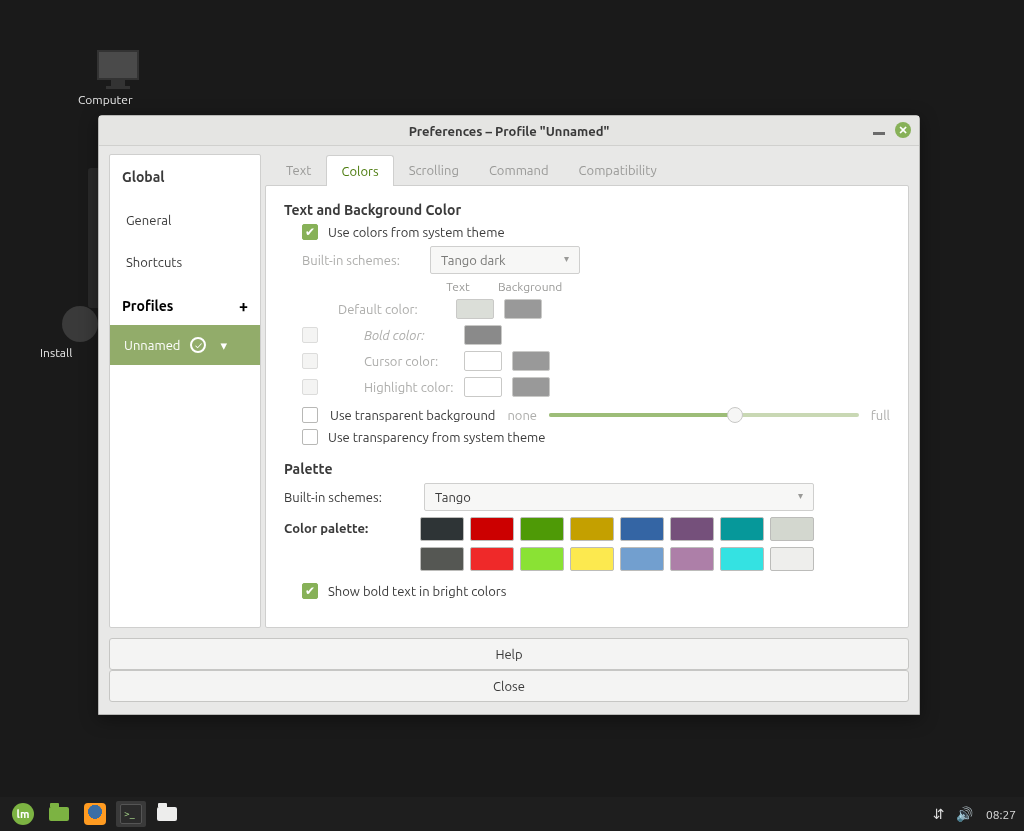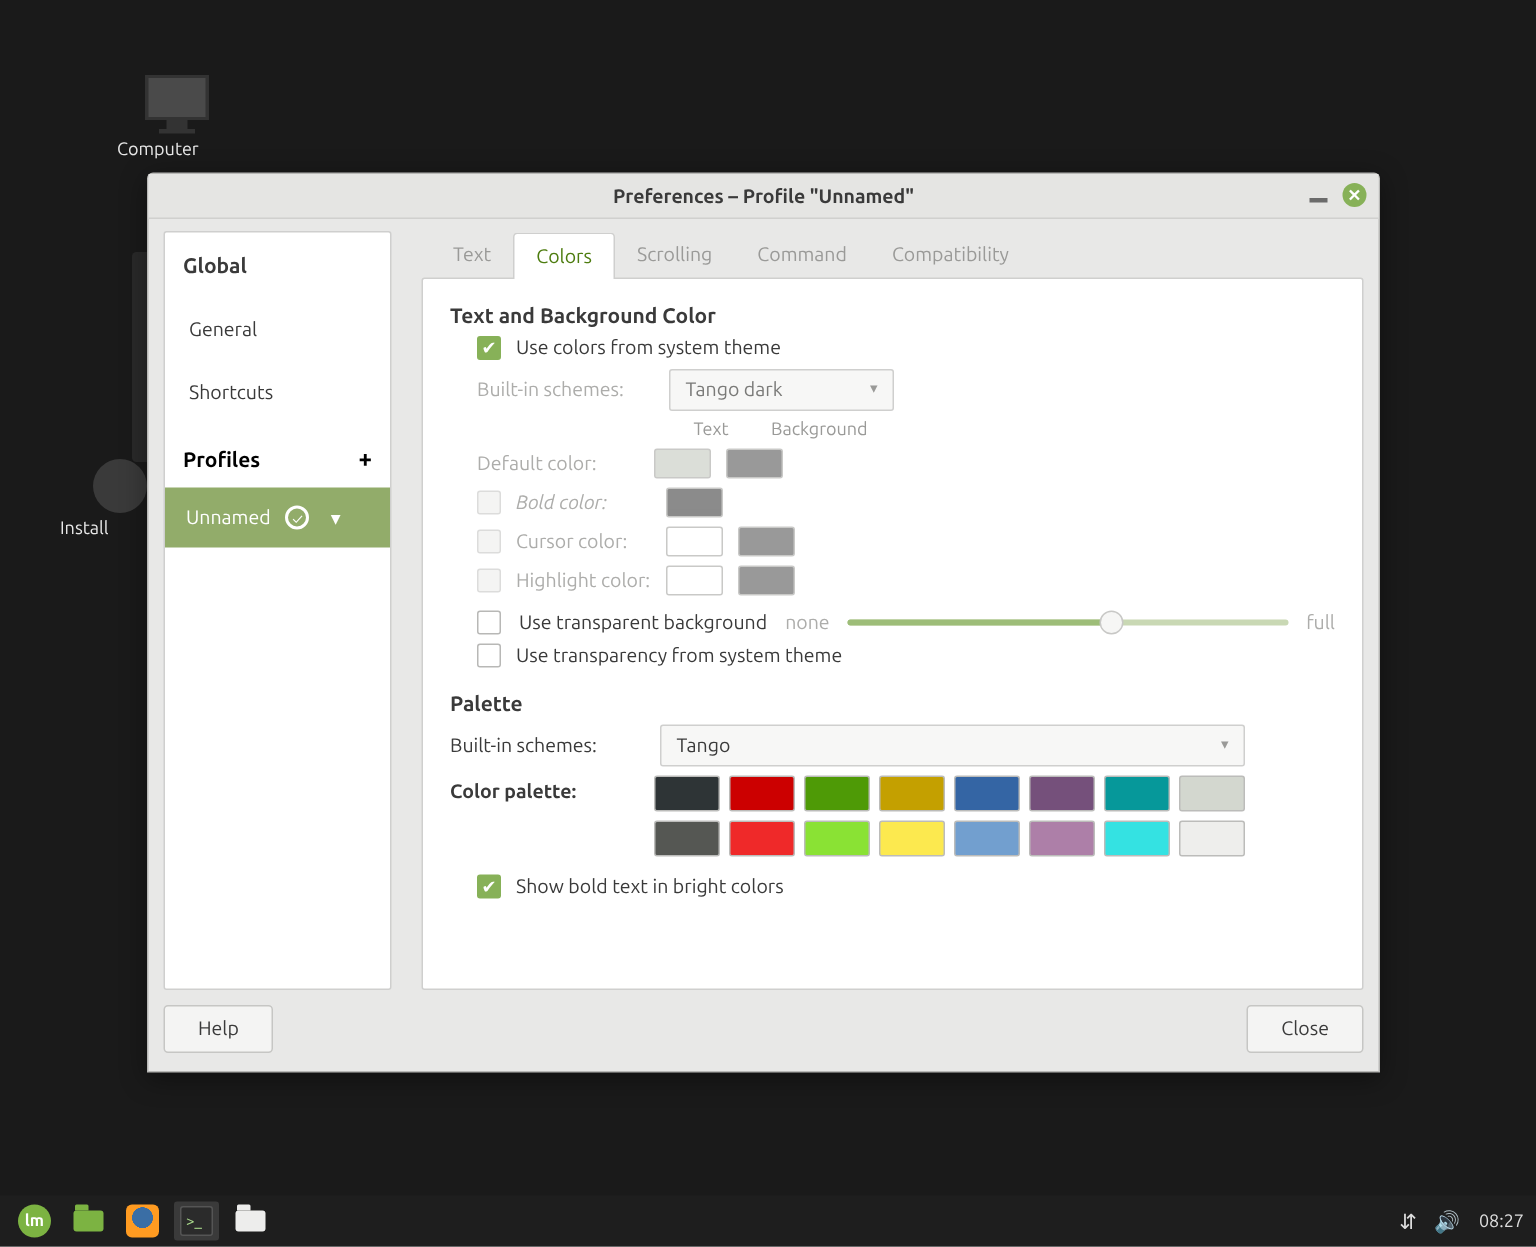--- a/index.html
+++ b/index.html
@@ -11,21 +11,21 @@
   .desktop-icon .mon::after { content:""; display:block; width:14px; height:6px; background:#333; position:absolute; bottom:-8px; left:50%; transform:translateX(-50%); }
   .desktop-icon .stand { width:24px; height:3px; background:#333; margin:6px auto 4px; }
 
   
   .window { position: absolute; left: 98px; top: 115px; width: 822px; height: 600px; background: #e8e8e7; border: 1px solid #b8b8b6; border-radius: 4px 4px 0 0; box-shadow: 0 4px 18px rgba(0,0,0,.4); display:flex; flex-direction:column; }
   .titlebar { height: 30px; background: #e5e5e3; border-bottom: 1px solid #d0d0ce; display:flex; align-items:center; justify-content:center; position:relative; font-weight:600; font-size:13px; color:#3a3a3a; }
   .titlebar .win-controls { position:absolute; right:8px; top:6px; display:flex; gap:10px; align-items:center; }
   .win-min { width:12px; height:3px; background:#6b6b6b; margin-top:6px; }
   .win-close { width:16px; height:16px; border-radius:50%; background:#87b158; display:flex; align-items:center; justify-content:center; color:#fff; font-size:11px; }
 
-  .window-body { display:flex; flex:1; padding: 8px 10px 0 10px; gap:20px; overflow:hidden; }
+  .window-body { display:flex; flex:1; padding: 8px 10px 0 10px; gap:4px; overflow:hidden; }
 
   
   .sidebar { width: 152px; background:#fff; border:1px solid #cfcfce; border-radius:2px; padding:0; overflow:hidden; }
   .sb-section { padding: 14px 12px; font-size:13px; color:#3a3a3a; }
   .sb-header { font-weight:700; font-size:14px; display:flex; justify-content:space-between; align-items:center; }
   .sb-item { padding: 14px 16px; font-size:13px; color:#3a3a3a; }
   .sb-profiles-row { padding:14px 12px 10px; display:flex; justify-content:space-between; align-items:center; font-weight:700; font-size:14px; }
   .plus { font-size:16px; font-weight:700; }
   .profile-active { background:#92ac6a; color:#fff; padding:12px 14px; display:flex; align-items:center; gap:10px; font-size:13px; }
   .profile-active .status-dot { width:16px; height:16px; border:2px solid #fff; border-radius:50%; display:flex; align-items:center; justify-content:center; font-size:10px; }
@@ -48,36 +48,36 @@
   .lbl-dim { color:#adadab; }
 
   .select { border:1px solid #cfcfce; border-radius:2px; padding:6px 28px 6px 10px; font-size:13px; color:#7a7a78; background:#f7f7f6; position:relative; display:inline-flex; align-items:flex-start; min-width:150px; }
   .select.wide { width: 390px; justify-content:space-between; color:#3a3a3a; }
   .select .caret { position:absolute; right:10px; color:#9a9a98; font-size:10px; }
 
   .colpair-head { display:flex; gap:20px; padding-left: 154px; font-size:12px; color:#9a9a98; margin-top:4px; }
   .colpair-head span:first-child { width:40px; text-align:center; }
   .colpair-head span:last-child { width:70px; text-align:left; }
   .colopt { display:flex; align-items:center; gap:10px; margin:6px 0; padding-left:18px; }
-  .colopt .label { width: 108px; font-size:13px; color:#adadab; }
+  .colopt .label { width: 108px; font-size:13px; color:#adadab;margin-left:36px; }
   .swatch { width:38px; height:20px; border:1px solid #bcbcba; border-radius:2px; }
   .swatch.disabled { opacity:.8; }
 
   .slider-row { display:flex; align-items:center; gap:12px; margin:10px 0 4px; padding-left:18px; font-size:13px; }
   .slider { flex:1; height:4px; background:#c9d8b4; position:relative; border-radius:2px; }
   .slider .track-left { position:absolute; left:0; top:0; bottom:0; width:60%; background:#9dbd78; border-radius:2px; }
   .slider .thumb { position:absolute; top:50%; transform:translate(-50%,-50%); width:16px; height:16px; border-radius:50%; background:#f6f6f5; border:1px solid #c8c8c6; left:60%; }
 
   .palette-row { display:flex; align-items:flex-start; gap:16px; margin-top:6px; }
   .palette-row .plabel { width:120px; font-size:13px; color:#3a3a3a; padding-top:4px;font-weight:bold; }
   .palette-grid { display:grid; grid-template-columns: repeat(8, 44px); grid-template-rows: repeat(2, 24px); gap:6px; }
   .psw { border:1px solid #bcbcba; border-radius:2px; }
 
   
-  .window-footer { display:flex; justify-content:space-between; padding:10px 10px 12px; }
+  .window-footer { display:flex; justify-content:space-between; padding:10px 10px 12px;flex-direction:column; }
   .btn { border:1px solid #c6c6c4; background:#f4f4f3; padding:8px 22px; border-radius:3px; font-size:13px; color:#3a3a3a; }
 
   
   .taskbar { position:absolute; left:0; right:0; bottom:0; height:34px; background:#1e1e1e; display:flex; align-items:center; padding:0 8px; color:#ddd; font-size:12px; }
   .tb-left { display:flex; align-items:center; gap:6px; }
   .tb-btn { width:30px; height:26px; display:flex; align-items:center; justify-content:center; border-radius:2px; }
   .tb-btn.active { background:#3a3a3a; }
   .tb-right { margin-left:auto; display:flex; align-items:center; gap:12px; }
   .mint-logo { width:22px; height:22px; border-radius:50%; background:#7cb342; display:flex; align-items:center; justify-content:center; color:#fff; font-size:11px; font-weight:700; }
   .folder-i { width:20px; height:14px; background:#7cb342; border-radius:2px; position:relative; }

